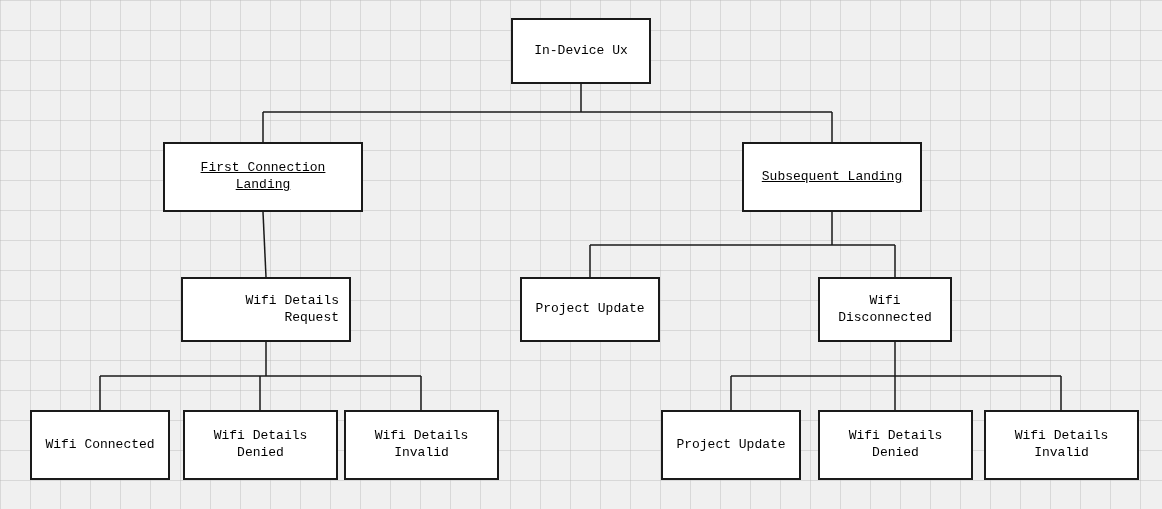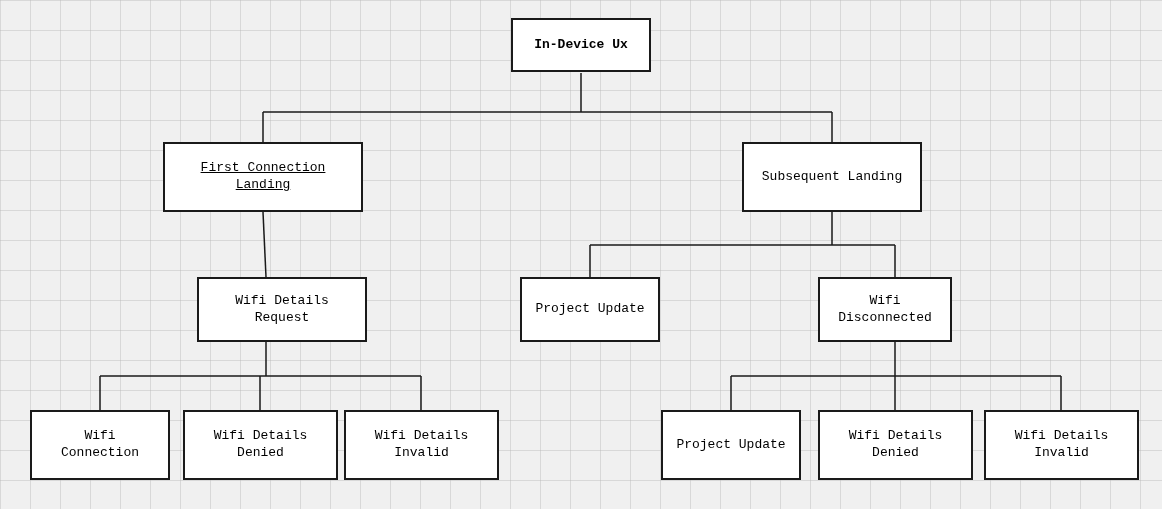--- a/index.html
+++ b/index.html
@@ -72,46 +72,46 @@
     <line x1="260" y1="376" x2="260" y2="410" stroke="#1a1a1a" stroke-width="1.5"></line>
     <line x1="421" y1="376" x2="421" y2="410" stroke="#1a1a1a" stroke-width="1.5"></line>
 
     <line x1="895" y1="342" x2="895" y2="376" stroke="#1a1a1a" stroke-width="1.5"></line>
     <line x1="731" y1="376" x2="1061" y2="376" stroke="#1a1a1a" stroke-width="1.5"></line>
     <line x1="731" y1="376" x2="731" y2="410" stroke="#1a1a1a" stroke-width="1.5"></line>
     <line x1="895" y1="376" x2="895" y2="410" stroke="#1a1a1a" stroke-width="1.5"></line>
     <line x1="1061" y1="376" x2="1061" y2="410" stroke="#1a1a1a" stroke-width="1.5"></line>
   </svg>
 
-  <div class="node" style="left:511px; top:18px; width:140px; height:54px;font-weight:bold;">
+  <div class="node" style="left:511px; top:18px; width:140px; height:66px;">
     <span>In-Device Ux</span>
   </div>
 
   <div class="node" style="left:163px; top:142px; width:200px; height:70px;text-decoration:underline;">
     <span>First Connection Landing</span>
   </div>
 
-  <div class="node" style="left:742px; top:142px; width:180px; height:70px;">
+  <div class="node" style="left:742px; top:142px; width:180px; height:70px;text-decoration:underline;">
     <span>Subsequent Landing</span>
   </div>
 
-  <div class="node" style="left:197px; top:277px; width:170px; height:65px;">
+  <div class="node" style="left:181px; top:277px; width:170px; height:65px;text-align:right;">
     <span>Wifi Details Request</span>
   </div>
 
   <div class="node" style="left:520px; top:277px; width:140px; height:65px;">
     <span>Project Update</span>
   </div>
 
   <div class="node" style="left:818px; top:277px; width:134px; height:65px;">
     <span>Wifi Disconnected</span>
   </div>
 
   <div class="node" style="left:30px; top:410px; width:140px; height:70px;">
-    <span>Wifi Connection</span>
+    <span>Wifi Connected</span>
   </div>
 
   <div class="node" style="left:183px; top:410px; width:155px; height:70px;">
     <span>Wifi Details Denied</span>
   </div>
 
   <div class="node" style="left:344px; top:410px; width:155px; height:70px;">
     <span>Wifi Details Invalid</span>
   </div>
 

